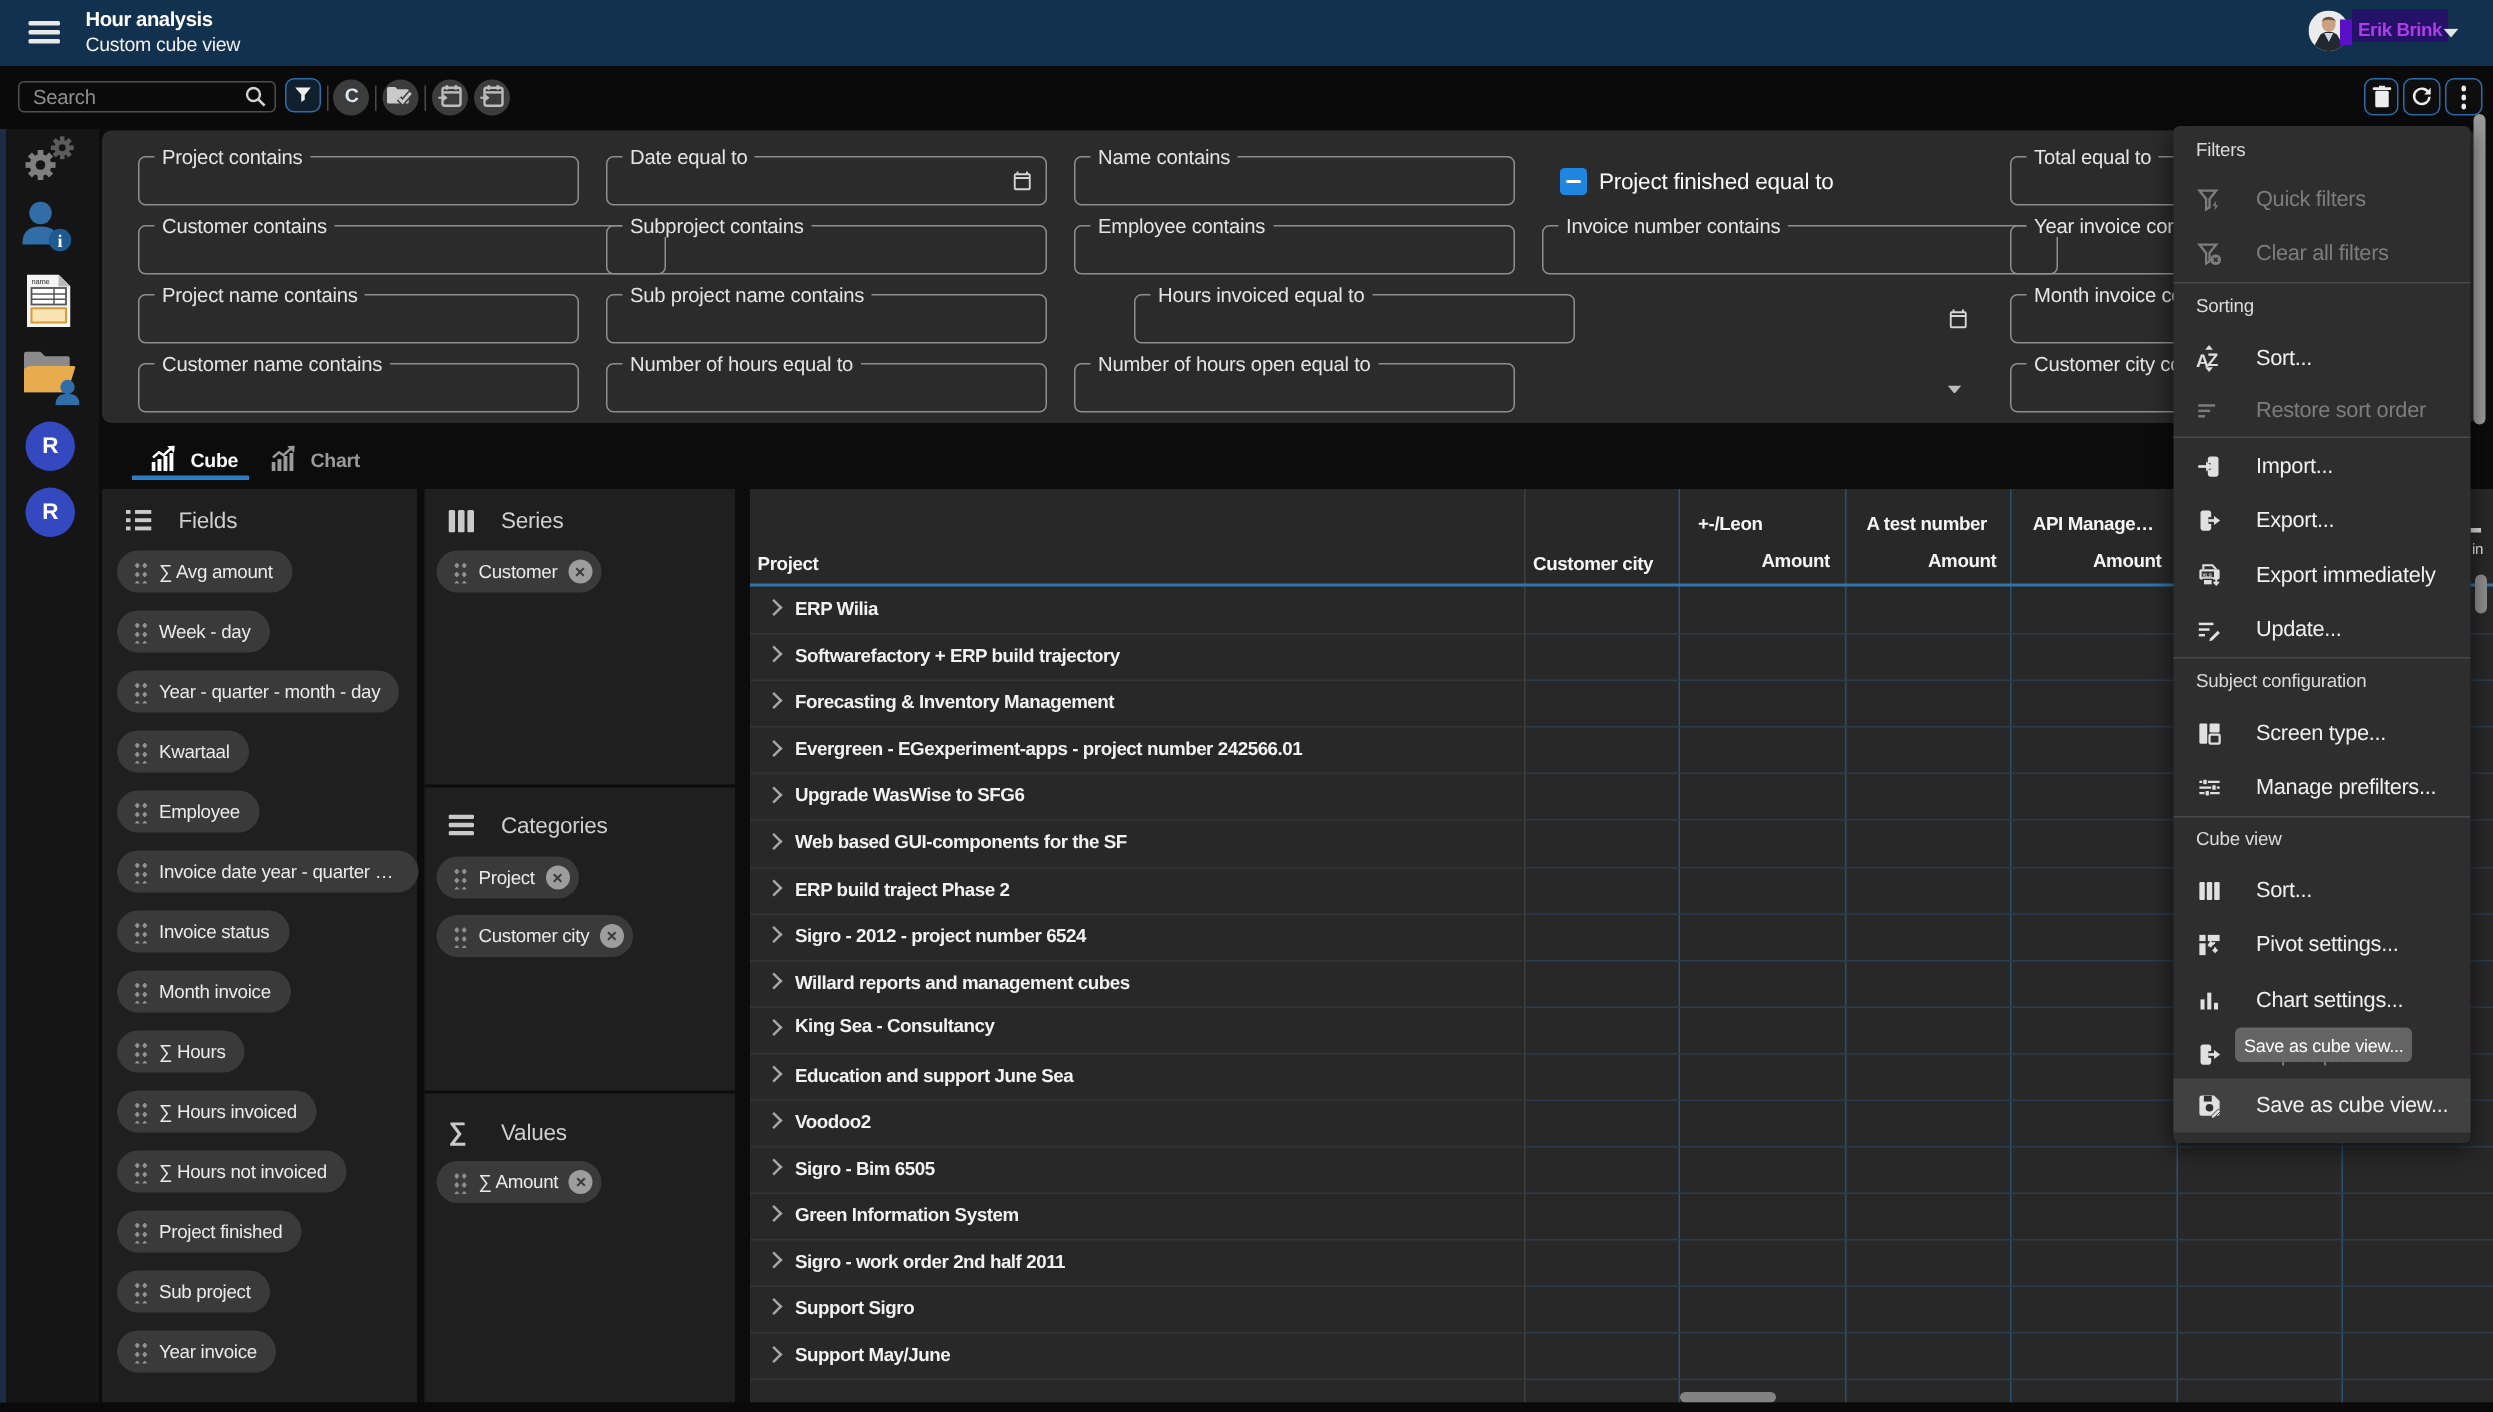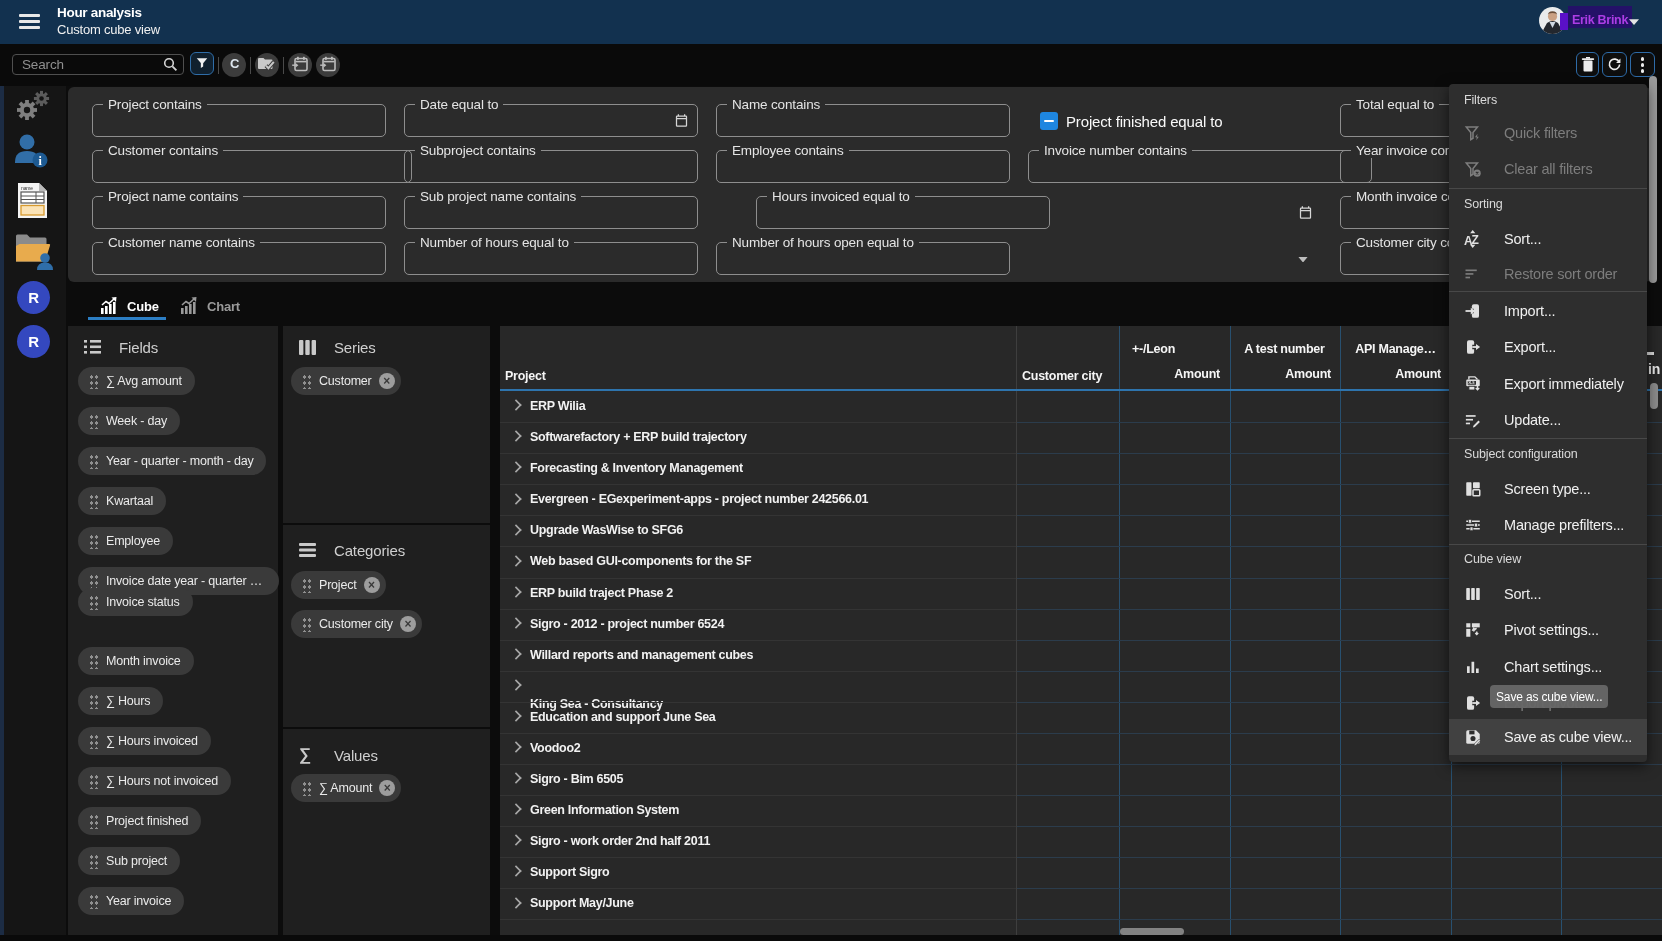--- a/index.html
+++ b/index.html
@@ -158,21 +158,21 @@
 <path d="M22 38 Q22 30.5 30 30.5 Q38 30.5 38 38 Z" fill="#2f6ea9"></path>
 </svg>
 <div class="ab" style="left:17px;top:281px;width:33px;height:33px;border-radius:50%;background:#3448bf"></div>
 <div class="ab" style="left:17px;top:289px;width:33px;text-align:center;font-size:15px;font-weight:bold;color:#fff">R</div>
 <div class="ab" style="left:17px;top:325px;width:33px;height:33px;border-radius:50%;background:#3448bf"></div>
 <div class="ab" style="left:17px;top:333px;width:33px;text-align:center;font-size:15px;font-weight:bold;color:#fff">R</div>
 <div class="ab" style="left:68px;top:87px;width:1583px;height:195px;background:#2b2b2b;border-radius:6px"></div>
 <div class="ab field" style="left:92px;top:104px;width:294px;height:33px">
       <span class="flab">Project contains</span>
     </div>
-<div class="ab field" style="left:92px;top:150px;width:320px;height:33px">
+<div class="ab field" style="left:92px;top:150px;width:352px;height:33px">
       <span class="flab">Customer contains</span>
     </div>
 <div class="ab field" style="left:92px;top:242px;width:294px;height:33px">
       <span class="flab">Customer name contains</span>
     </div>
 <div class="ab field" style="left:92px;top:196px;width:294px;height:33px">
       <span class="flab">Project name contains</span>
     </div>
 <div class="ab field" style="left:404px;top:104px;width:294px;height:33px">
       <span class="flab">Date equal to</span>
@@ -277,21 +277,21 @@
       <span style="overflow:hidden;text-overflow:ellipsis;padding-right:13px">Kwartaal</span>
     </div>
 <div class="chip" style="left:78px;top:527px;max-width:201px">
       <span class="dots"></span>
       <span style="overflow:hidden;text-overflow:ellipsis;padding-right:13px">Employee</span>
     </div>
 <div class="chip" style="left:78px;top:567px;max-width:201px">
       <span class="dots"></span>
       <span style="overflow:hidden;text-overflow:ellipsis;padding-right:13px">Invoice date year - quarter - …</span>
     </div>
-<div class="chip" style="left:78px;top:588px;max-width:201px">
+<div class="chip" style="left:78px;top:607px;max-width:201px">
       <span class="dots"></span>
       <span style="overflow:hidden;text-overflow:ellipsis;padding-right:13px">Invoice status</span>
     </div>
 <div class="chip" style="left:78px;top:647px;max-width:201px">
       <span class="dots"></span>
       <span style="overflow:hidden;text-overflow:ellipsis;padding-right:13px">Month invoice</span>
     </div>
 <div class="chip" style="left:78px;top:687px;max-width:201px">
       <span class="dots"></span>
       <span style="overflow:hidden;text-overflow:ellipsis;padding-right:13px">∑ Hours</span>
@@ -386,21 +386,21 @@
 <div class="rowtxt" style="left:530px;top:523.4px">Upgrade WasWise to SFG6</div>
 <div class="chev" style="left:511px;top:555.6px;transform:rotate(45deg) scale(0.8);"></div>
 <div class="rowtxt" style="left:530px;top:554.4px">Web based GUI-components for the SF</div>
 <div class="chev" style="left:511px;top:586.7px;transform:rotate(45deg) scale(0.8);"></div>
 <div class="rowtxt" style="left:530px;top:585.5px">ERP build traject Phase 2</div>
 <div class="chev" style="left:511px;top:617.8px;transform:rotate(45deg) scale(0.8);"></div>
 <div class="rowtxt" style="left:530px;top:616.6px">Sigro - 2012 - project number 6524</div>
 <div class="chev" style="left:511px;top:648.9px;transform:rotate(45deg) scale(0.8);"></div>
 <div class="rowtxt" style="left:530px;top:647.7px">Willard reports and management cubes</div>
 <div class="chev" style="left:511px;top:680.0px;transform:rotate(45deg) scale(0.8);"></div>
-<div class="rowtxt" style="left:530px;top:697px">King Sea - Consultancy</div>
+<div class="rowtxt" style="left:530px;top:677px">King Sea - Consultancy</div>
 <div class="chev" style="left:511px;top:711.0px;transform:rotate(45deg) scale(0.8);"></div>
 <div class="rowtxt" style="left:530px;top:709.8px">Education and support June Sea</div>
 <div class="chev" style="left:511px;top:742.1px;transform:rotate(45deg) scale(0.8);"></div>
 <div class="rowtxt" style="left:530px;top:740.9px">Voodoo2</div>
 <div class="chev" style="left:511px;top:773.2px;transform:rotate(45deg) scale(0.8);"></div>
 <div class="rowtxt" style="left:530px;top:772.0px">Sigro - Bim 6505</div>
 <div class="chev" style="left:511px;top:804.3px;transform:rotate(45deg) scale(0.8);"></div>
 <div class="rowtxt" style="left:530px;top:803.1px">Green Information System</div>
 <div class="chev" style="left:511px;top:835.4px;transform:rotate(45deg) scale(0.8);"></div>
 <div class="rowtxt" style="left:530px;top:834.2px">Sigro - work order 2nd half 2011</div>
@@ -436,21 +436,21 @@
 <div class="ab" style="left:1017px;top:795.0px;width:645px;height:1px;background:#2b3c4c"></div>
 <div class="ab" style="left:500px;top:826.1px;width:516px;height:1px;background:#343434"></div>
 <div class="ab" style="left:1017px;top:826.1px;width:645px;height:1px;background:#2b3c4c"></div>
 <div class="ab" style="left:500px;top:857.2px;width:516px;height:1px;background:#343434"></div>
 <div class="ab" style="left:1017px;top:857.2px;width:645px;height:1px;background:#2b3c4c"></div>
 <div class="ab" style="left:500px;top:888.3px;width:516px;height:1px;background:#343434"></div>
 <div class="ab" style="left:1017px;top:888.3px;width:645px;height:1px;background:#2b3c4c"></div>
 <div class="ab" style="left:500px;top:919.4px;width:516px;height:1px;background:#343434"></div>
 <div class="ab" style="left:1017px;top:919.4px;width:645px;height:1px;background:#2b3c4c"></div>
 <div class="ab" style="left:1647px;top:352px;width:7px;height:2.5px;background:#dcdcdc"></div>
-<div class="ab" style="left:1648px;top:361px;font-size:14px;font-weight:bold;color:#e8e8e8">in</div>
+<div class="ab" style="left:1648px;top:361px;font-size:10px;font-weight:normal;color:#e8e8e8">in</div>
 <div class="ab" style="left:1649px;top:76px;width:8px;height:207px;background:#9a9a9a;border-radius:4px"></div>
 <div class="ab" style="left:1650px;top:383px;width:8px;height:26px;background:#8d8d8d;border-radius:4px"></div>
 <div class="ab" style="left:1120px;top:928px;width:64px;height:7px;background:#828282;border-radius:3.5px"></div>
 <div class="ab" style="left:0;top:935px;width:1662px;height:6px;background:#0a0a0a"></div>
 <div class="ab" style="left:1449px;top:84px;width:198px;height:678px;background:#2e2e2e;border-radius:4px;box-shadow:0 4px 14px rgba(0,0,0,0.6)"></div>
 <div class="mlabel" style="left:1464px;top:92.5px">Filters</div>
 <div class="mitem dis" style="left:1504px;top:125px">Quick filters</div>
 <svg class="ab" style="left:1464px;top:124px" width="18" height="18" viewBox="0 0 24 24">
       <path d="M3 4h15l-6 7.5V19l-3 1.8v-9.3L3 4z" fill="none" stroke="#7d7d7d" stroke-width="2"></path>
       <path d="M18 13 l-3.4 4.6 h2.4 l-0.6 4 l3.4 -4.6 h-2.4 z" fill="#7d7d7d"></path>

